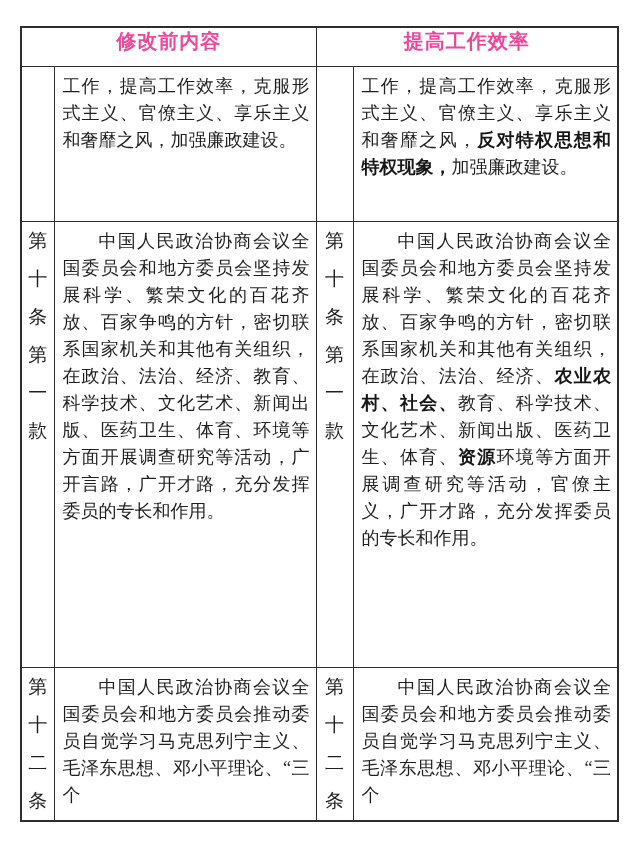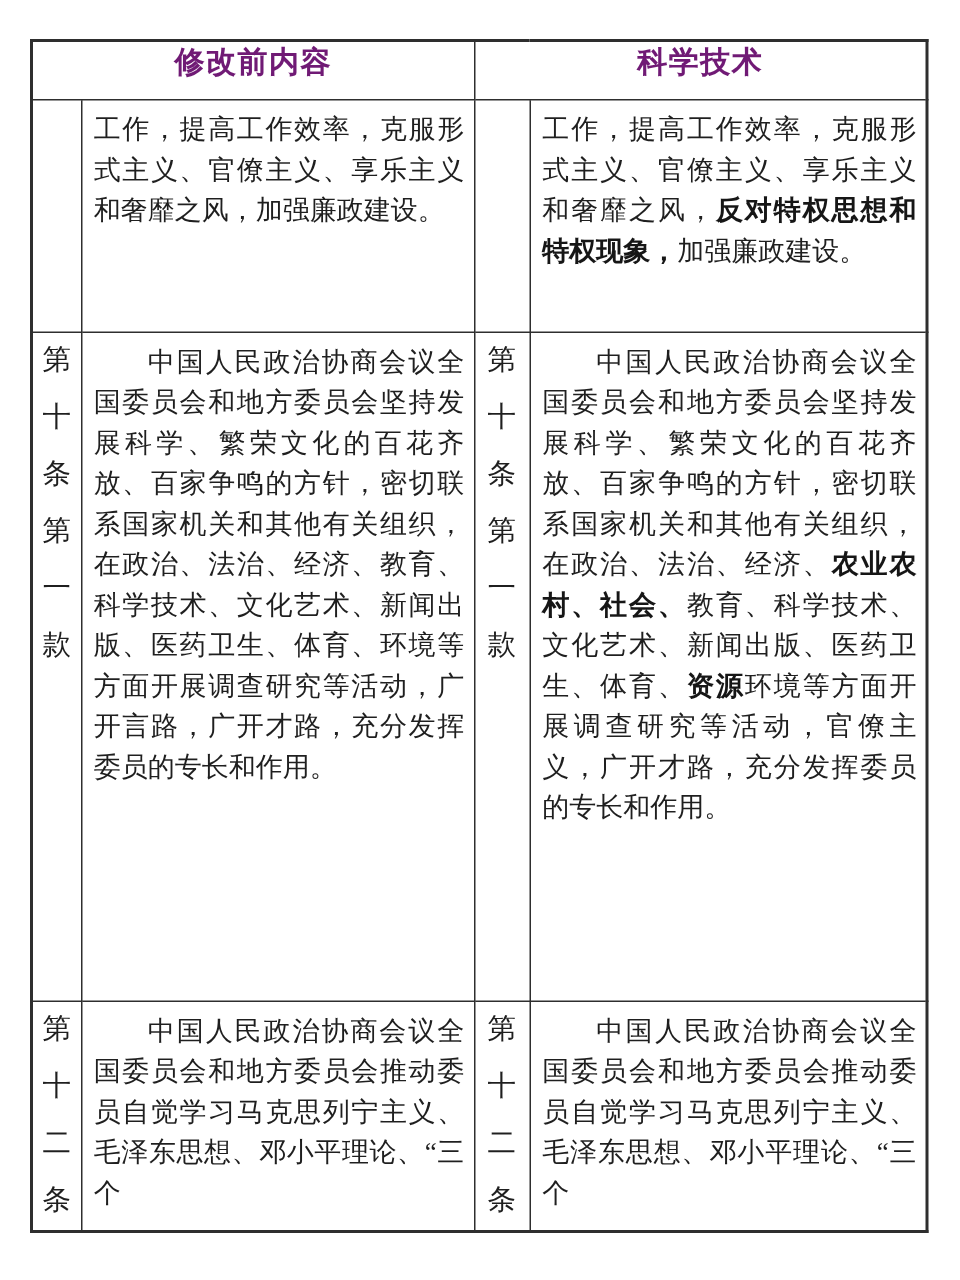--- a/index.html
+++ b/index.html
@@ -36,21 +36,21 @@
   tr.r1 { height: 155px; }
   tr.r2 { height: 446px; }
   tr.r3 { height: 148px; }
   th.hcell {
     vertical-align: middle;
     text-align: center;
     font-family: "Liberation Sans", sans-serif;
     font-weight: 700;
     font-size: 20px;
     letter-spacing: 1px;
-    color: #701a75;
+    color: #ec4899;
   }
   td.content {
     padding: 6px 6px 4px 8px;
     font-size: 18px;
     line-height: 27px;
     text-align: justify;
     color: #1f1f1f;
   }
   td.content.indent { text-indent: 2em; margin-top: 40px; }
   td.labcell { vertical-align: middle; }
@@ -75,21 +75,21 @@
   <table class="cmp">
     <colgroup>
       <col class="c-lab-l">
         <col class="c-body-l">
         <col class="c-lab-r">
         <col class="c-body-r">
     </colgroup>
     <tbody>
       <tr class="hdr">
         <th class="hcell" colspan="2">修改前内容</th>
-        <th class="hcell" colspan="2">科学技术</th>
+        <th class="hcell" colspan="2">提高工作效率</th>
       </tr>
 
       <tr class="r1">
         <td class="labcell">
           <div class="vlabel"></div>
         </td>
         <td class="content"><span class="seg">工作，提高工作效率，克服形式主义、官僚主义、享乐主义和奢靡之风，加强廉政建设。</span></td>
         <td class="labcell">
           <div class="vlabel"></div>
         </td>

